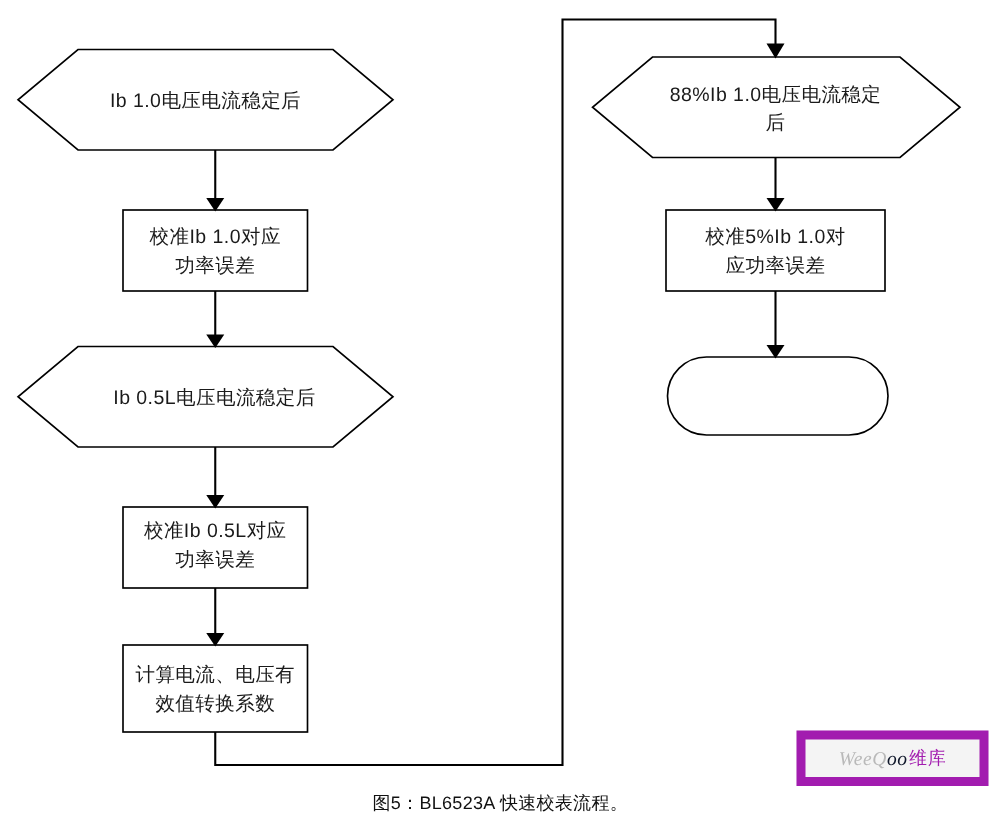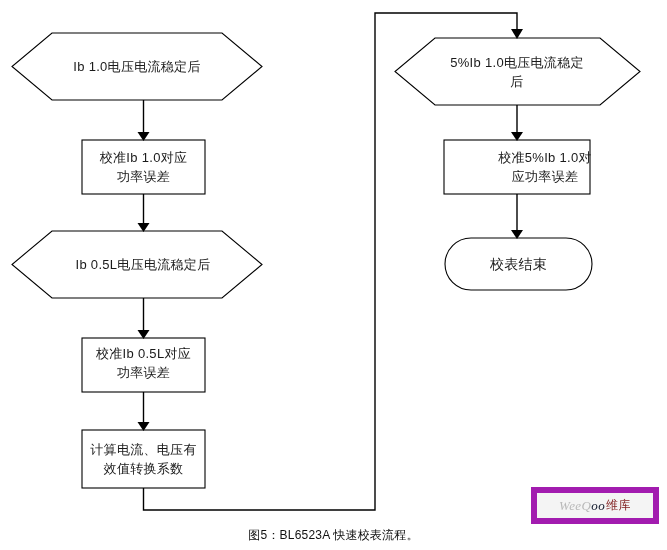--- a/index.html
+++ b/index.html
@@ -79,21 +79,21 @@
     font-style: italic;
     letter-spacing: 0.4px;
     color: #b9b9b9;
     font-family: "Liberation Serif", "DejaVu Serif", serif;
   }
   .watermark .wm-oo {
     color: #0f172a;
     font-style: italic;
   }
   .watermark .wm-cn {
-    color: #7f1d1d;
+    color: #a21caf;
     font-style: normal;
     font-family: "Liberation Sans", "DejaVu Sans", sans-serif;
     font-size: 12px;
     margin-left: 1px;
   }
 </style>
 </head>
 <body>
 
 <div id="page">
@@ -145,27 +145,26 @@
 功率误差</div>
 
   <div class="node-label" style="left:38px; top:231px; width:210px; height:67px;">Ib 0.5L电压电流稳定后</div>
 
   <div class="node-label" style="left:82px; top:338px; width:123px; height:50px;">校准Ib 0.5L对应
 功率误差</div>
 
   <div class="node-label" style="left:82px; top:430px; width:123px; height:58px;border-radius:14px;">计算电流、电压有
 效值转换系数</div>
 
-  <div class="node-label" style="left:412px; top:38px; width:210px; height:67px;">5%Ib 1.0电压电流稳定
+  <div class="node-label" style="left:412px; top:38px; width:210px; height:67px;">88%Ib 1.0电压电流稳定
 后</div>
 
-  <div class="node-label" style="left:444px; top:140px; width:146px; height:54px;padding-left:28px;">校准5%Ib 1.0对
+  <div class="node-label" style="left:444px; top:140px; width:146px; height:54px;">校准5%Ib 1.0对
 应功率误差</div>
 
-  <div class="node-label" style="left:445px; top:238px; width:147px; height:52px; font-size:14px;">校表结束</div>
 
   <div class="caption">图5：BL6523A 快速校表流程。</div>
 
   <div class="watermark">
     <span>WeeQ</span>
       <span class="wm-oo">oo</span>
       <span class="wm-cn">维库</span>
   </div>
 
 </div>

